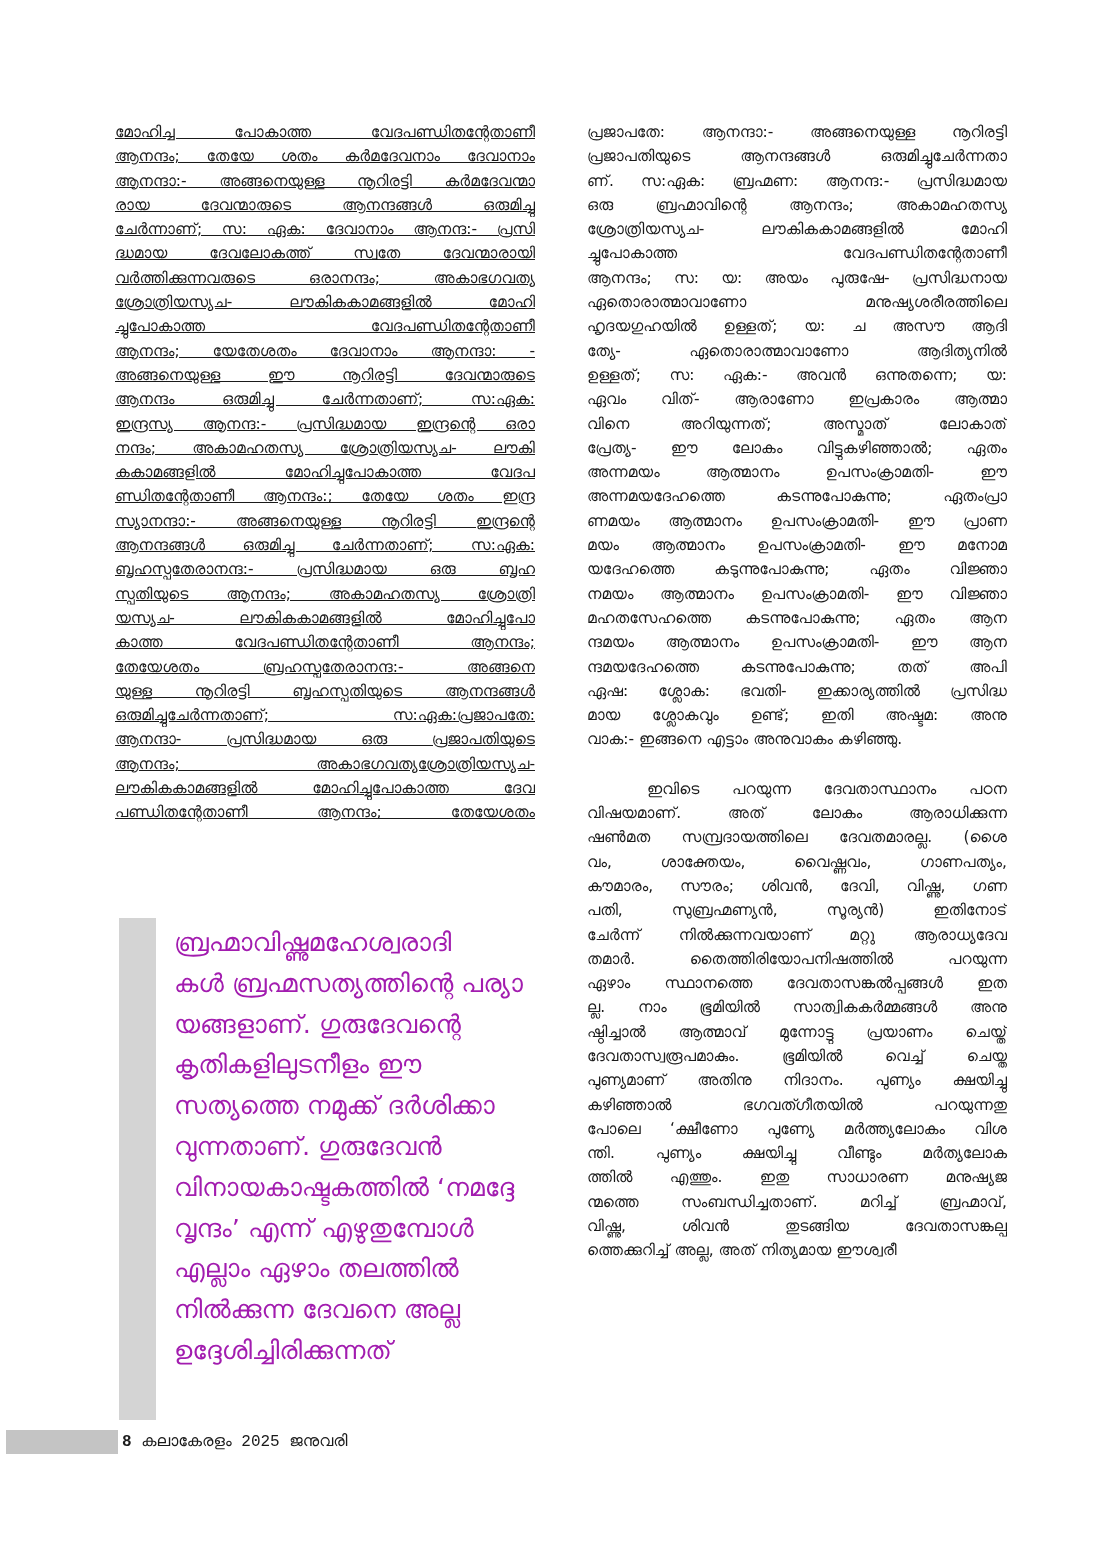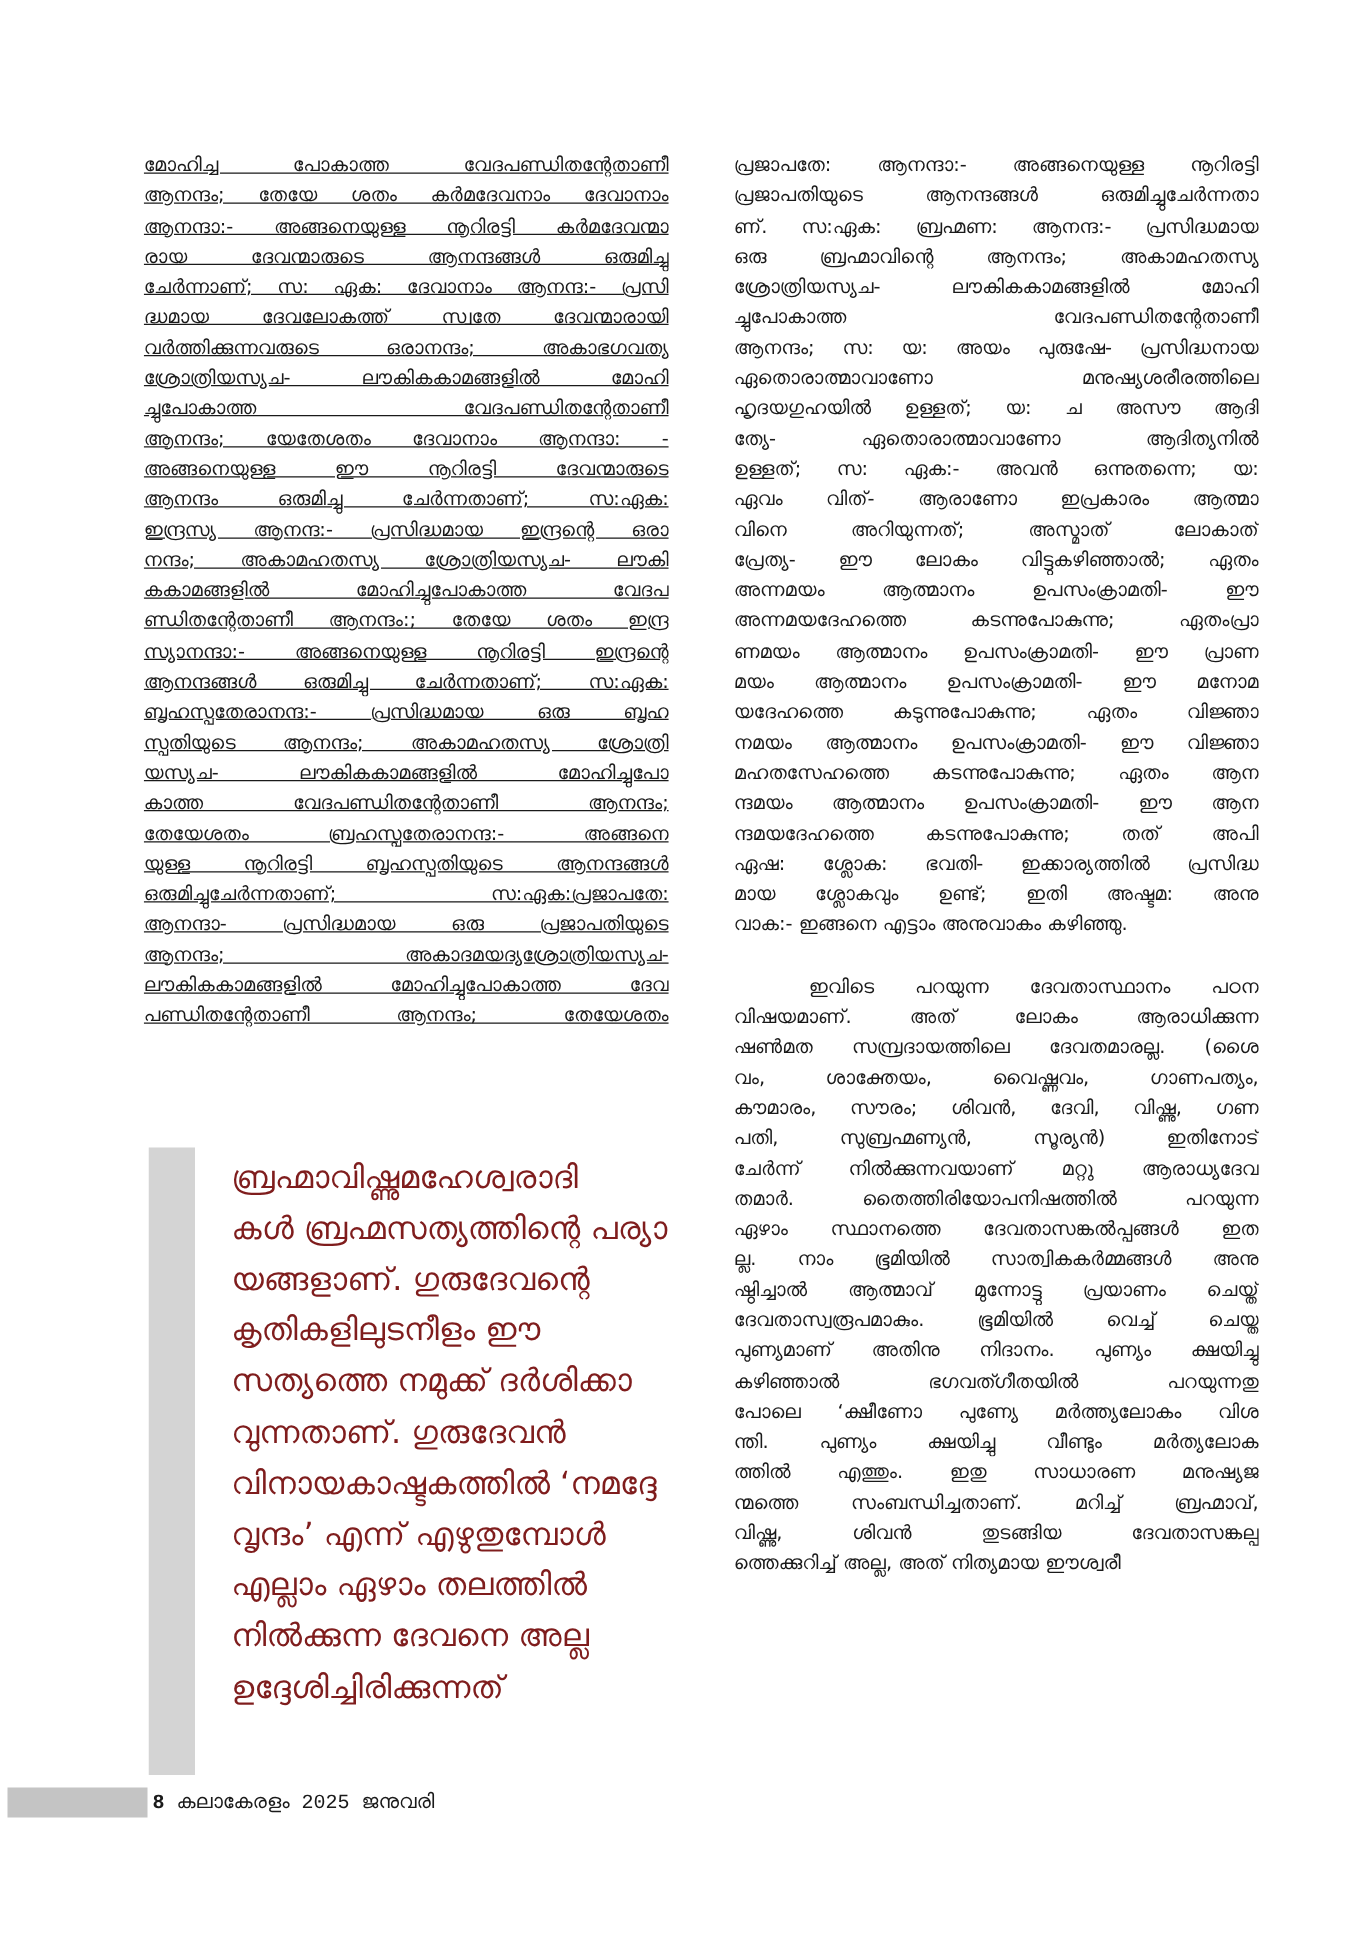--- a/index.html
+++ b/index.html
@@ -8,21 +8,21 @@
   .col { position: absolute; top: 120px; width: 420px; }
   .col-left { left: 115px; text-decoration: underline; }
   .col-right { left: 587px; }
   .line { font-size: 15.5px; line-height: 24.3px; height: 24.3px; white-space: nowrap;
           text-align: justify; text-align-last: justify; overflow: hidden; }
   .line.last { text-align-last: left; }
   .line.indent { padding-left: 60px; }
   .pull { position: absolute; left: 119px; top: 918px; width: 420px; height: 502px; }
   .pull-bar { position: absolute; left: 0; top: 0; width: 37px; height: 502px; background: #d4d4d4; }
   .pull-text { position: absolute; left: 55px; top: 4px; width: 370px; }
-  .pull-line { font-size: 25.5px; line-height: 40.8px; height: 40.8px; white-space: nowrap; color: #7f1d1d; margin-left: 11px; }
+  .pull-line { font-size: 25.5px; line-height: 40.8px; height: 40.8px; white-space: nowrap; color: #a21caf; }
   .footer { position: absolute; left: 0; top: 1430px; height: 26px; width: 500px; font-family: Liberation Mono, monospace; }
   .footer-bar { position: absolute; left: 6px; top: 0; width: 112px; height: 24px; background: #c4c4c4; }
   .footer-text { position: absolute; left: 122px; top: 1px; font-size: 16px; line-height: 22px; white-space: nowrap; }
   .page-num { font-weight: bold; }
 </style>
 </head>
 <body>
 
 <div class="col col-left" id="left-col">
     <div class="line">മോഹിച്ച പോകാത്ത വേദപണ്ഡിതന്റേതാണീ</div>
@@ -44,21 +44,21 @@
     <div class="line">സ്യാനന്ദാ:- അങ്ങനെയുള്ള നൂറിരട്ടി ഇന്ദ്രന്റെ</div>
     <div class="line">ആനന്ദങ്ങൾ ഒരുമിച്ചു ചേർന്നതാണ്; സ:ഏക:</div>
     <div class="line">ബൃഹസ്പതേരാനന്ദ:- പ്രസിദ്ധമായ ഒരു ബൃഹ</div>
     <div class="line">സ്പതിയുടെ ആനന്ദം; അകാമഹതസ്യ ശ്രോത്രി</div>
     <div class="line">യസ്യച- ലൗകികകാമങ്ങളിൽ മോഹിച്ചുപോ</div>
     <div class="line">കാത്ത വേദപണ്ഡിതന്റേതാണീ ആനന്ദം;</div>
     <div class="line">തേയേശതം ബ്രഹസ്പതേരാനന്ദ:- അങ്ങനെ</div>
     <div class="line">യുള്ള നൂറിരട്ടി ബൃഹസ്പതിയുടെ ആനന്ദങ്ങൾ</div>
     <div class="line">ഒരുമിച്ചുചേർന്നതാണ്; സ:ഏക:പ്രജാപതേ:</div>
     <div class="line">ആനന്ദാ- പ്രസിദ്ധമായ ഒരു പ്രജാപതിയുടെ</div>
-    <div class="line">ആനന്ദം; അകാദമയദ്യശ്രോത്രിയസ്യച-</div>
+    <div class="line">ആനന്ദം; അകാഭഗവത്യശ്രോത്രിയസ്യച-</div>
     <div class="line">ലൗകികകാമങ്ങളിൽ മോഹിച്ചുപോകാത്ത ദേവ</div>
     <div class="line">പണ്ഡിതന്റേതാണീ ആനന്ദം; തേയേശതം</div>
   </div>
 
 <div class="pull">
   <div class="pull-bar"></div>
   <div class="pull-text" id="pull-text">
       <div class="pull-line">ബ്രഹ്മാവിഷ്ണുമഹേശ്വരാദി</div>
       <div class="pull-line">കൾ ബ്രഹ്മസത്യത്തിന്റെ പര്യാ</div>
       <div class="pull-line">യങ്ങളാണ്. ഗുരുദേവന്റെ</div>

